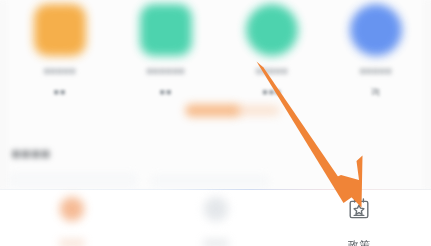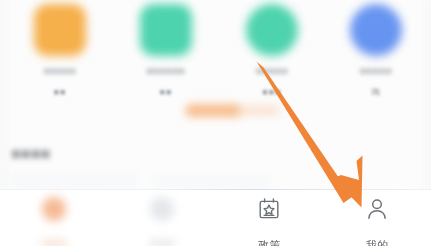--- a/index.html
+++ b/index.html
@@ -150,29 +150,20 @@
         <svg width="24" height="24" viewBox="0 0 24 24" fill="none" stroke="#6b7176" stroke-width="1.4" stroke-linecap="round" stroke-linejoin="round">
           <rect x="3.2" y="4.4" width="17.6" height="16.2" rx="1.6"></rect>
           <path d="M7.6 1.9v3.2M16.4 1.9v3.2"></path>
           <path d="M12 8.1l1.5 3.05 3.37.49-2.44 2.37.58 3.35L12 15.68l-3.01 1.68.58-3.35-2.44-2.37 3.37-.49z"></path>
           <path d="M7.2 18.4h9.6"></path>
         </svg>
       </div>
       <div class="tab-lbl">政策</div>
     </div>
 
-    <div class="tab">
-      <div class="tab-ico">
-        <svg width="24" height="24" viewBox="0 0 24 24" fill="none" stroke="#6b7176" stroke-width="1.45" stroke-linecap="round" stroke-linejoin="round">
-          <circle cx="12" cy="7.2" r="4.3"></circle>
-          <path d="M3.9 21.2c0-4.5 3.63-7.5 8.1-7.5s8.1 3 8.1 7.5"></path>
-        </svg>
-      </div>
-      <div class="tab-lbl">我的</div>
-    </div>
   </div>
 
   <div class="arrow-layer">
     <svg width="431" height="246" viewBox="0 0 431 246">
       <g fill="#f08437">
         <path d="M256.5 61.5 L263.5 67.5 L352.0 197.0 L343.5 203.0 Z"></path>
         <path d="M361.5 207.5 L333.0 178.5 L341.0 175.0 L359.0 180.0 L356.5 161.0 L362.5 155.5 Z"></path>
       </g>
     </svg>
   </div>

